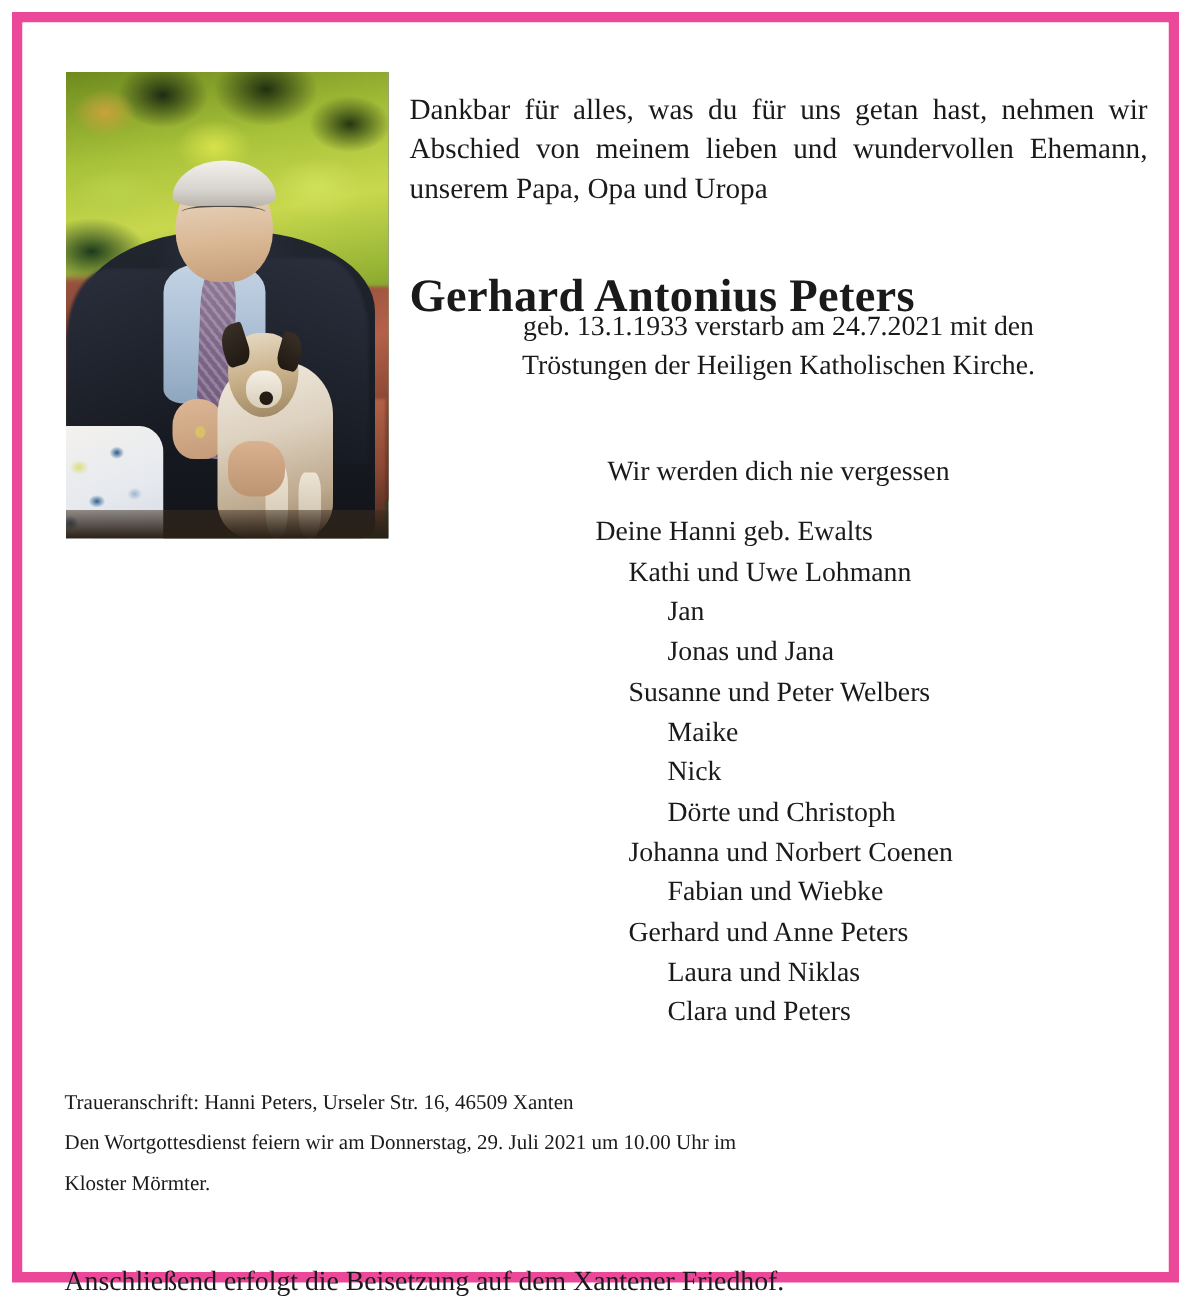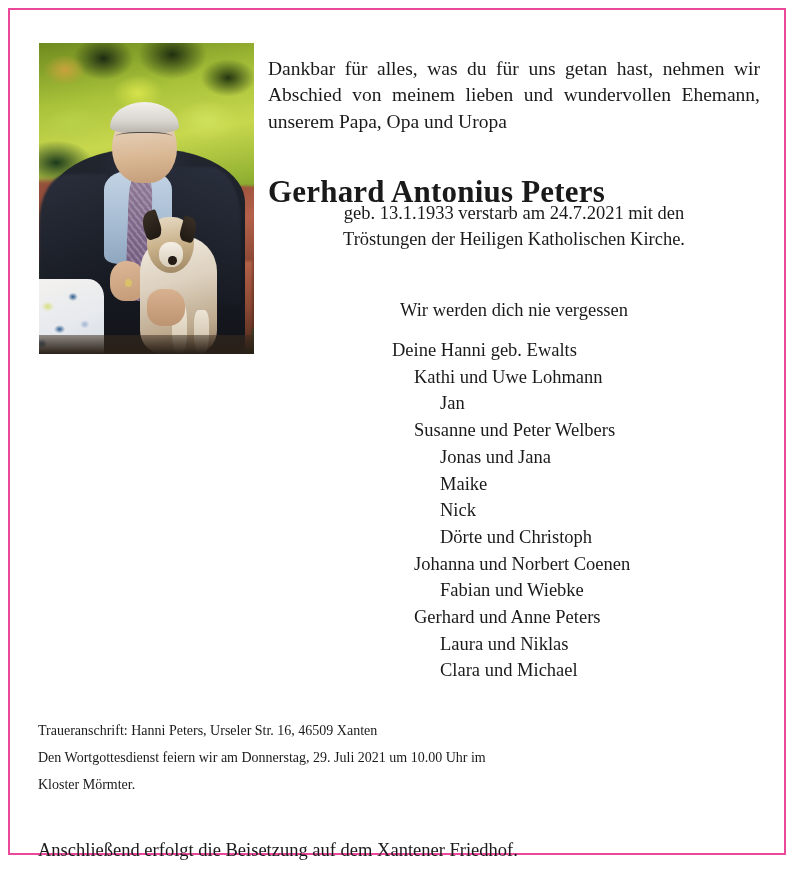--- a/index.html
+++ b/index.html
@@ -15,21 +15,21 @@
     overflow: hidden;
   }
 
   .notice {
     position: absolute;
     left: 8px;
     top: 8px;
     width: 778px;
     height: 847px;
     box-sizing: border-box;
-    border: 2px solid #ec4899;
+    border: 7px solid #ec4899;
     background: #ffffff;
   }
   .notice-inner {
     position: relative;
     width: 100%;
     height: 100%;
     box-sizing: border-box;
     background: #ffffff;
   }
 
@@ -325,30 +325,30 @@
         <span>geb. 13.1.1933 verstarb am 24.7.2021 mit den</span><br>
         <span>Tröstungen der Heiligen Katholischen Kirche.</span>
       </div>
 
       <p class="remember">Wir werden dich nie vergessen</p>
 
       <div class="family">
         <span class="row lvl0">Deine Hanni geb. Ewalts</span>
         <span class="row lvl1">Kathi und Uwe Lohmann</span>
         <span class="row lvl2">Jan</span>
+        <span class="row lvl2">Jonas und Jana</span>
         <span class="row lvl1">Susanne und Peter Welbers</span>
-        <span class="row lvl2">Jonas und Jana</span>
         <span class="row lvl2">Maike</span>
         <span class="row lvl2">Nick</span>
         <span class="row lvl2">Dörte und Christoph</span>
         <span class="row lvl1">Johanna und Norbert Coenen</span>
         <span class="row lvl2">Fabian und Wiebke</span>
         <span class="row lvl1">Gerhard und Anne Peters</span>
         <span class="row lvl2">Laura und Niklas</span>
-        <span class="row lvl2">Clara und Michael</span>
+        <span class="row lvl2">Clara und Peters</span>
       </div>
     </div>
 
     <p class="footer addr">Traueranschrift: Hanni Peters, Urseler Str. 16, 46509 Xanten</p>
 
     <div class="footer service">
       <span>Den Wortgottesdienst feiern wir am Donnerstag, 29. Juli 2021 um 10.00 Uhr im</span>
       <span class="line2">Kloster Mörmter.</span>
     </div>
 

